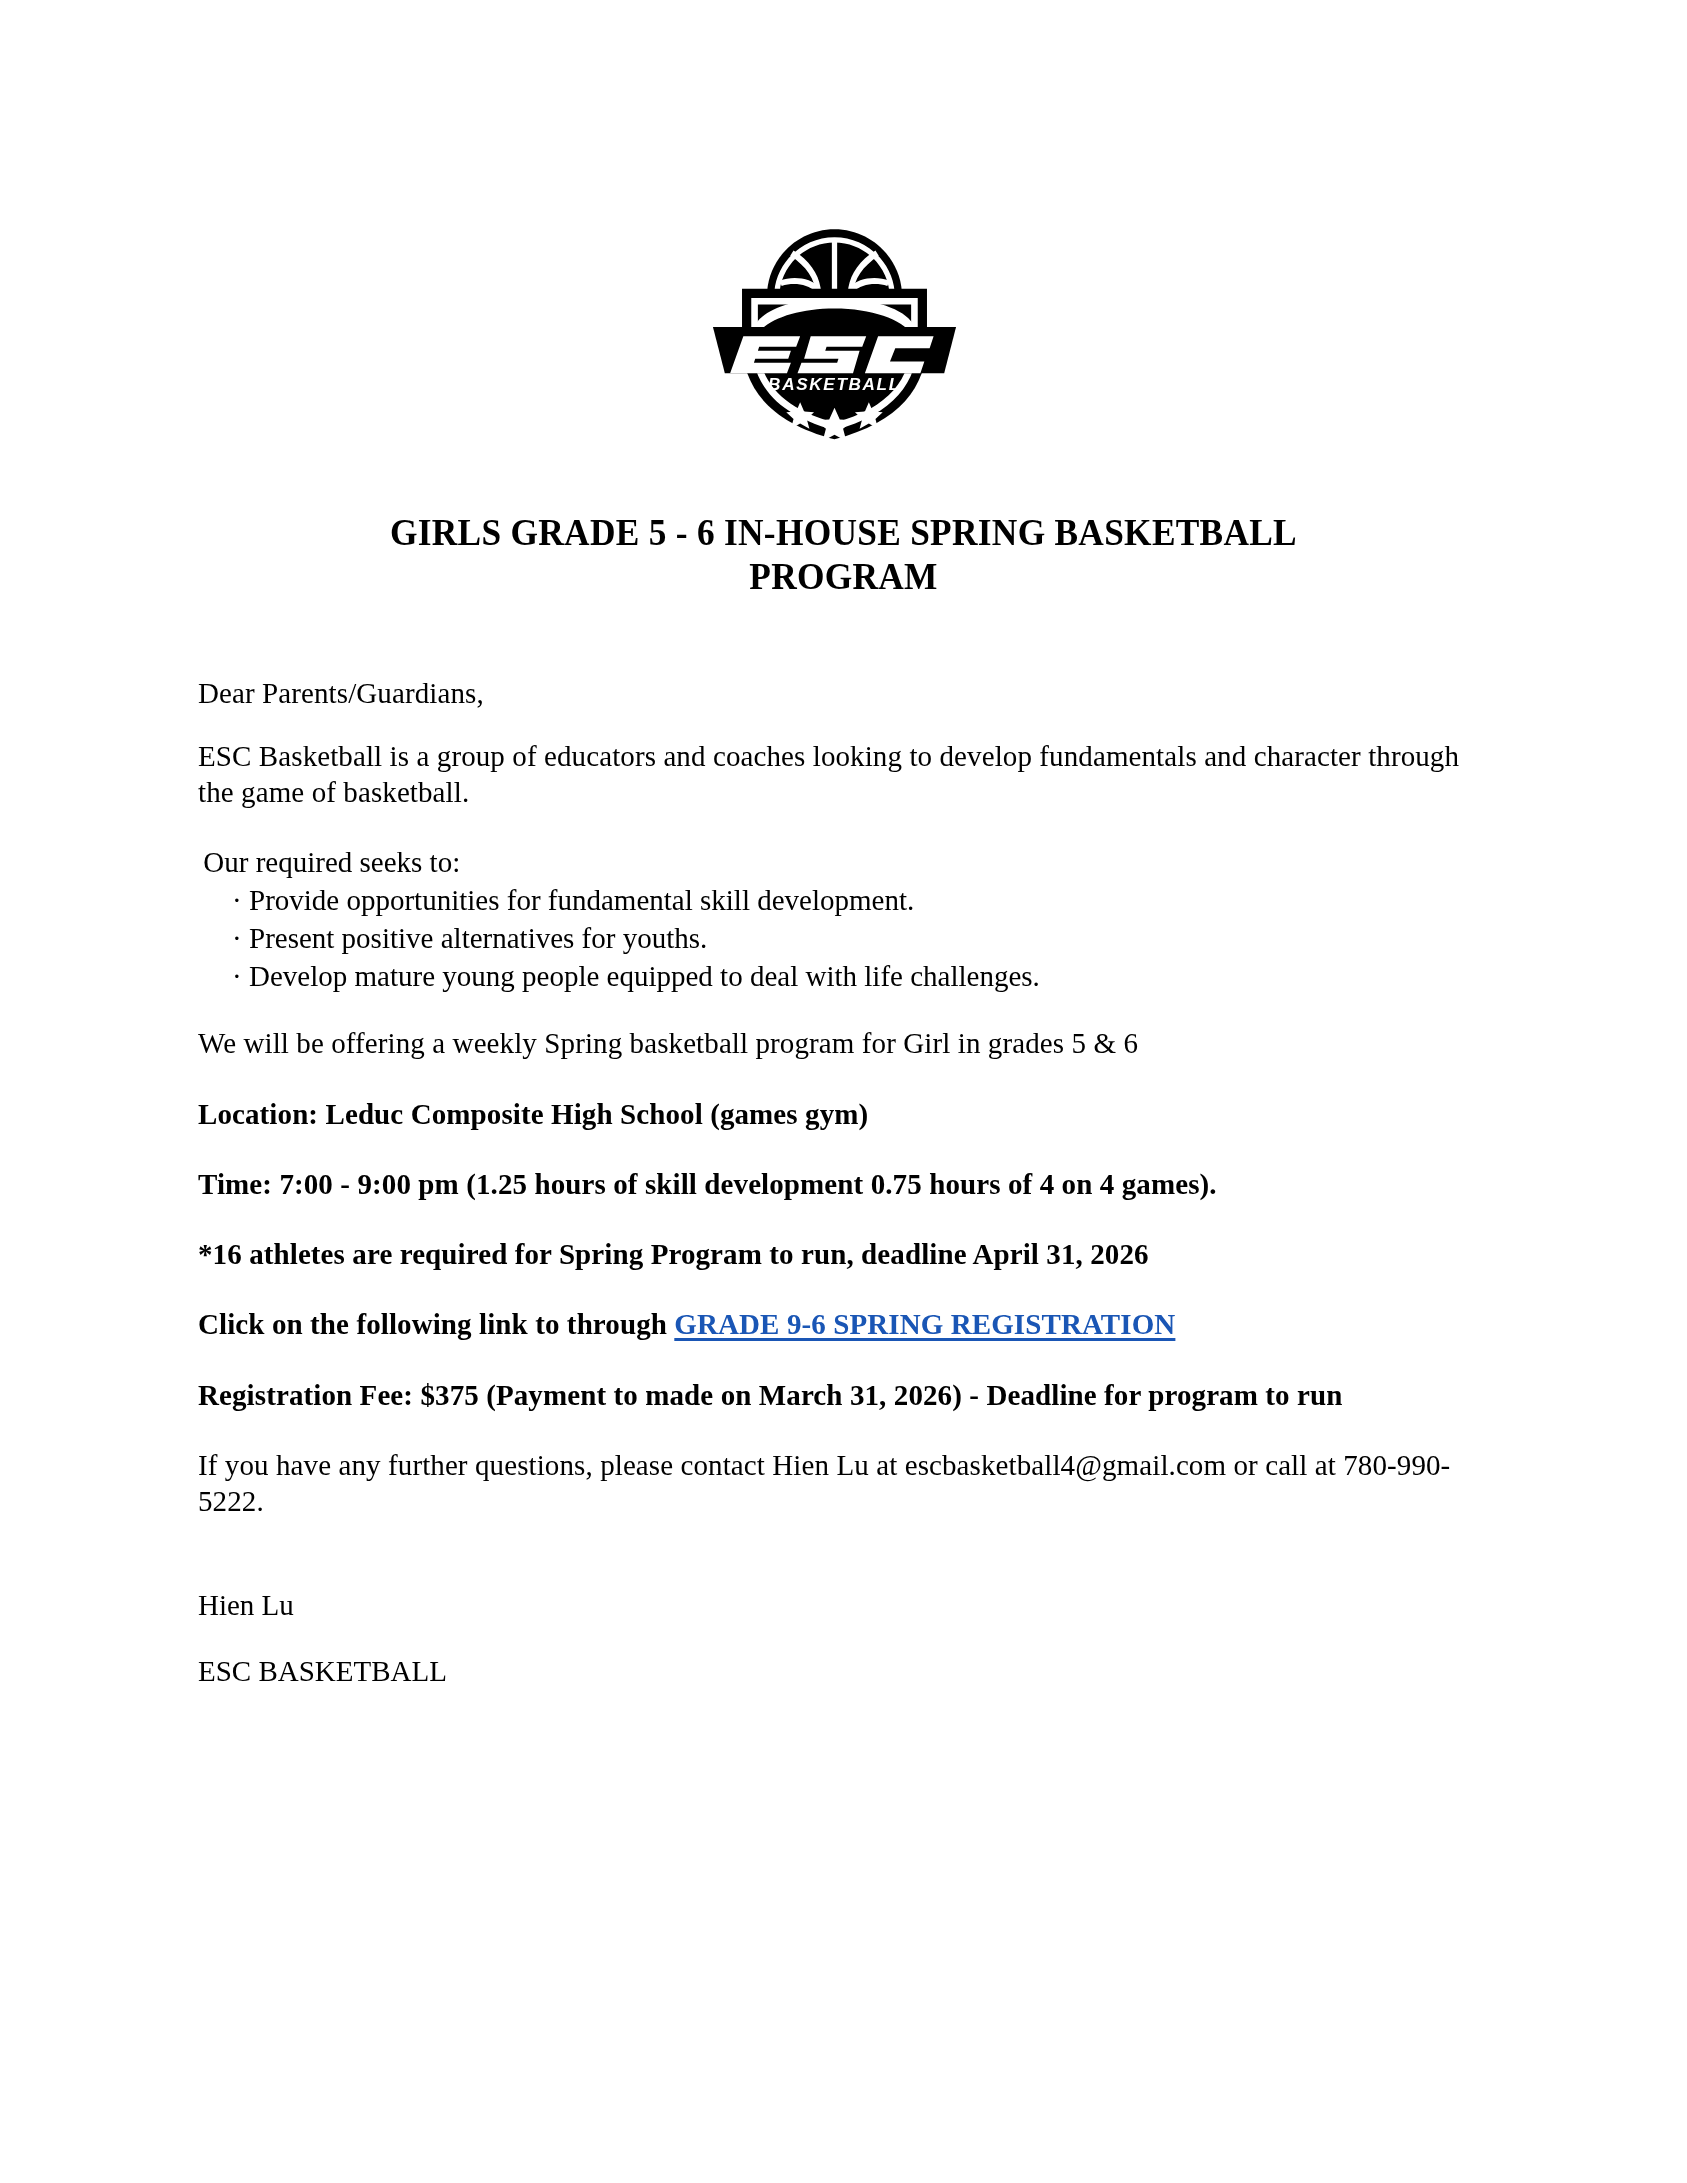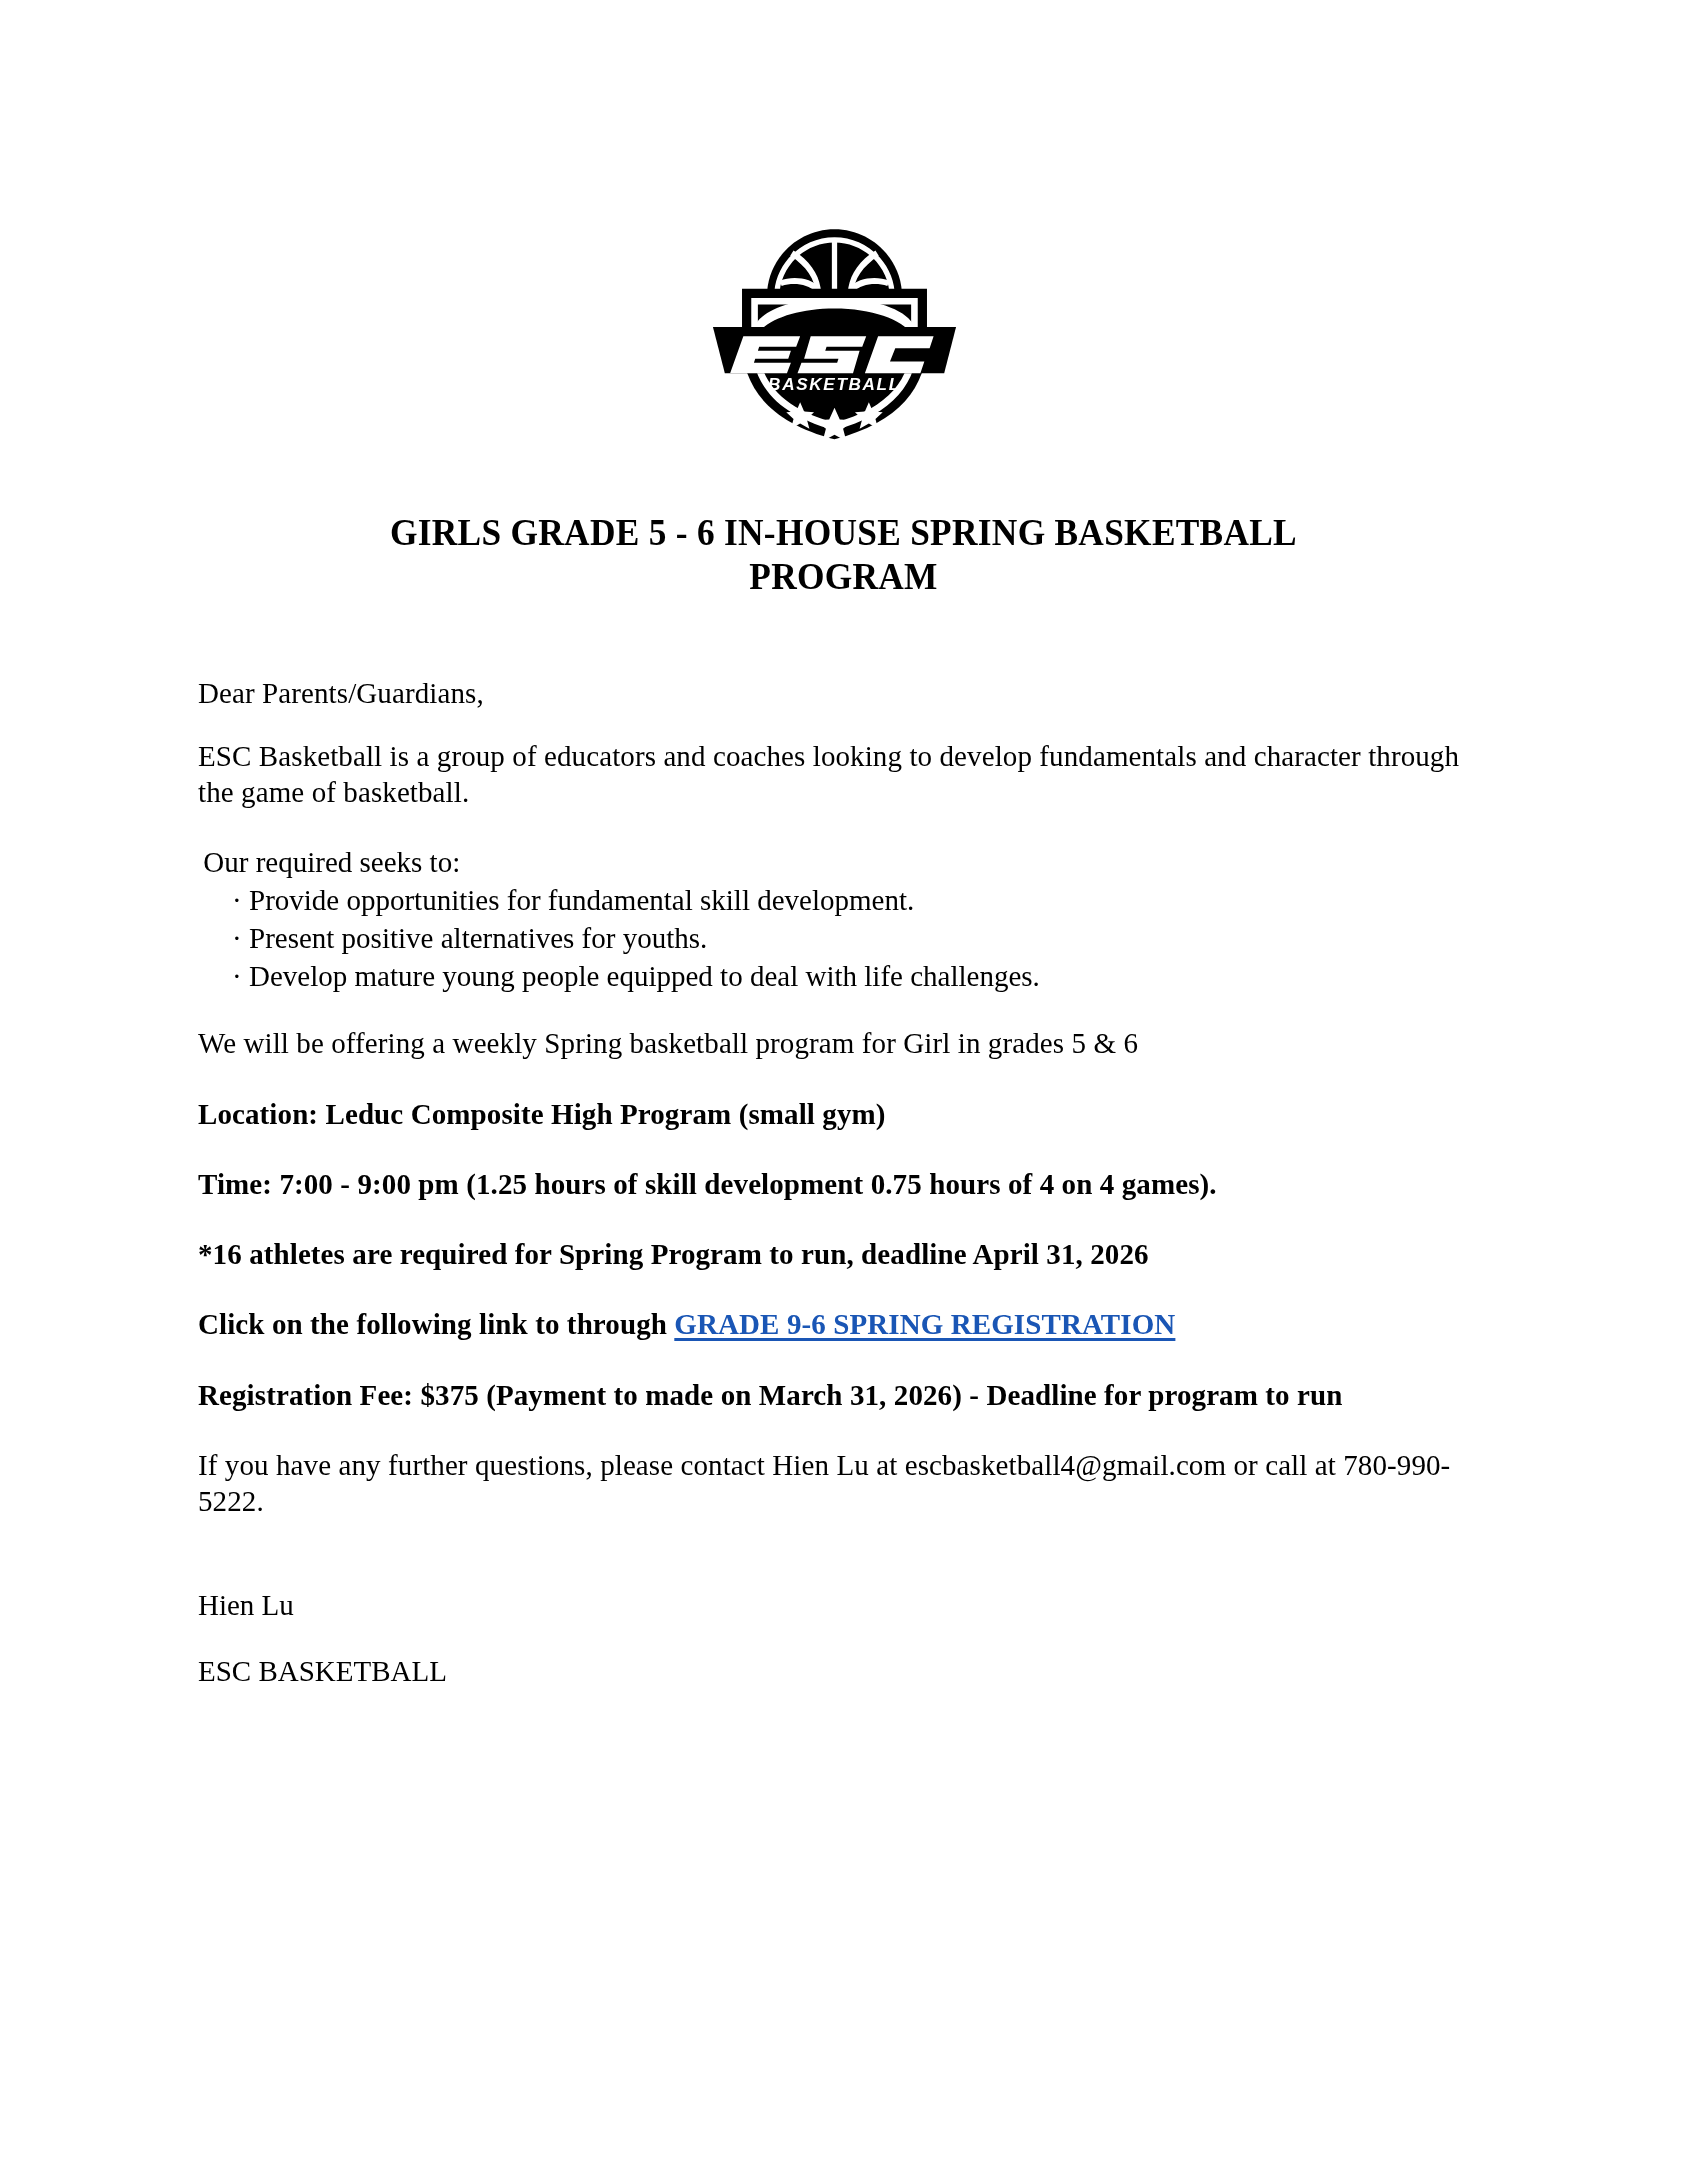--- a/index.html
+++ b/index.html
@@ -237,21 +237,21 @@
         <span>Present positive alternatives for youths.</span>
       </li>
       <li>
         <span class="bullet-dot">·</span>
         <span>Develop mature young people equipped to deal with life challenges.</span>
       </li>
     </ul>
 
     <p class="para gap-lg">We will be offering a weekly Spring basketball program for Girl in grades 5 &amp; 6</p>
 
-    <p class="para bold gap-lg">Location: Leduc Composite High Program (small gym)</p>
+    <p class="para bold gap-lg">Location: Leduc Composite High School (games gym)</p>
 
     <p class="para bold gap-lg">Time: 7:00 - 9:00 pm (1.25 hours of skill development 0.75 hours of 4 on 4 games).</p>
 
 
     <p class="para bold gap-lg">*16 athletes are required for Spring Program to run, deadline April 31, 2026</p>
 
     <p class="para bold gap-lg"><span>Click on the following link to through </span><a class="reg-link" href="#">GRADE 9-6 SPRING REGISTRATION</a></p>
 
     <p class="para bold gap-lg">Registration Fee:  $375 (Payment to made on March 31, 2026) - Deadline for program to run</p>
 

